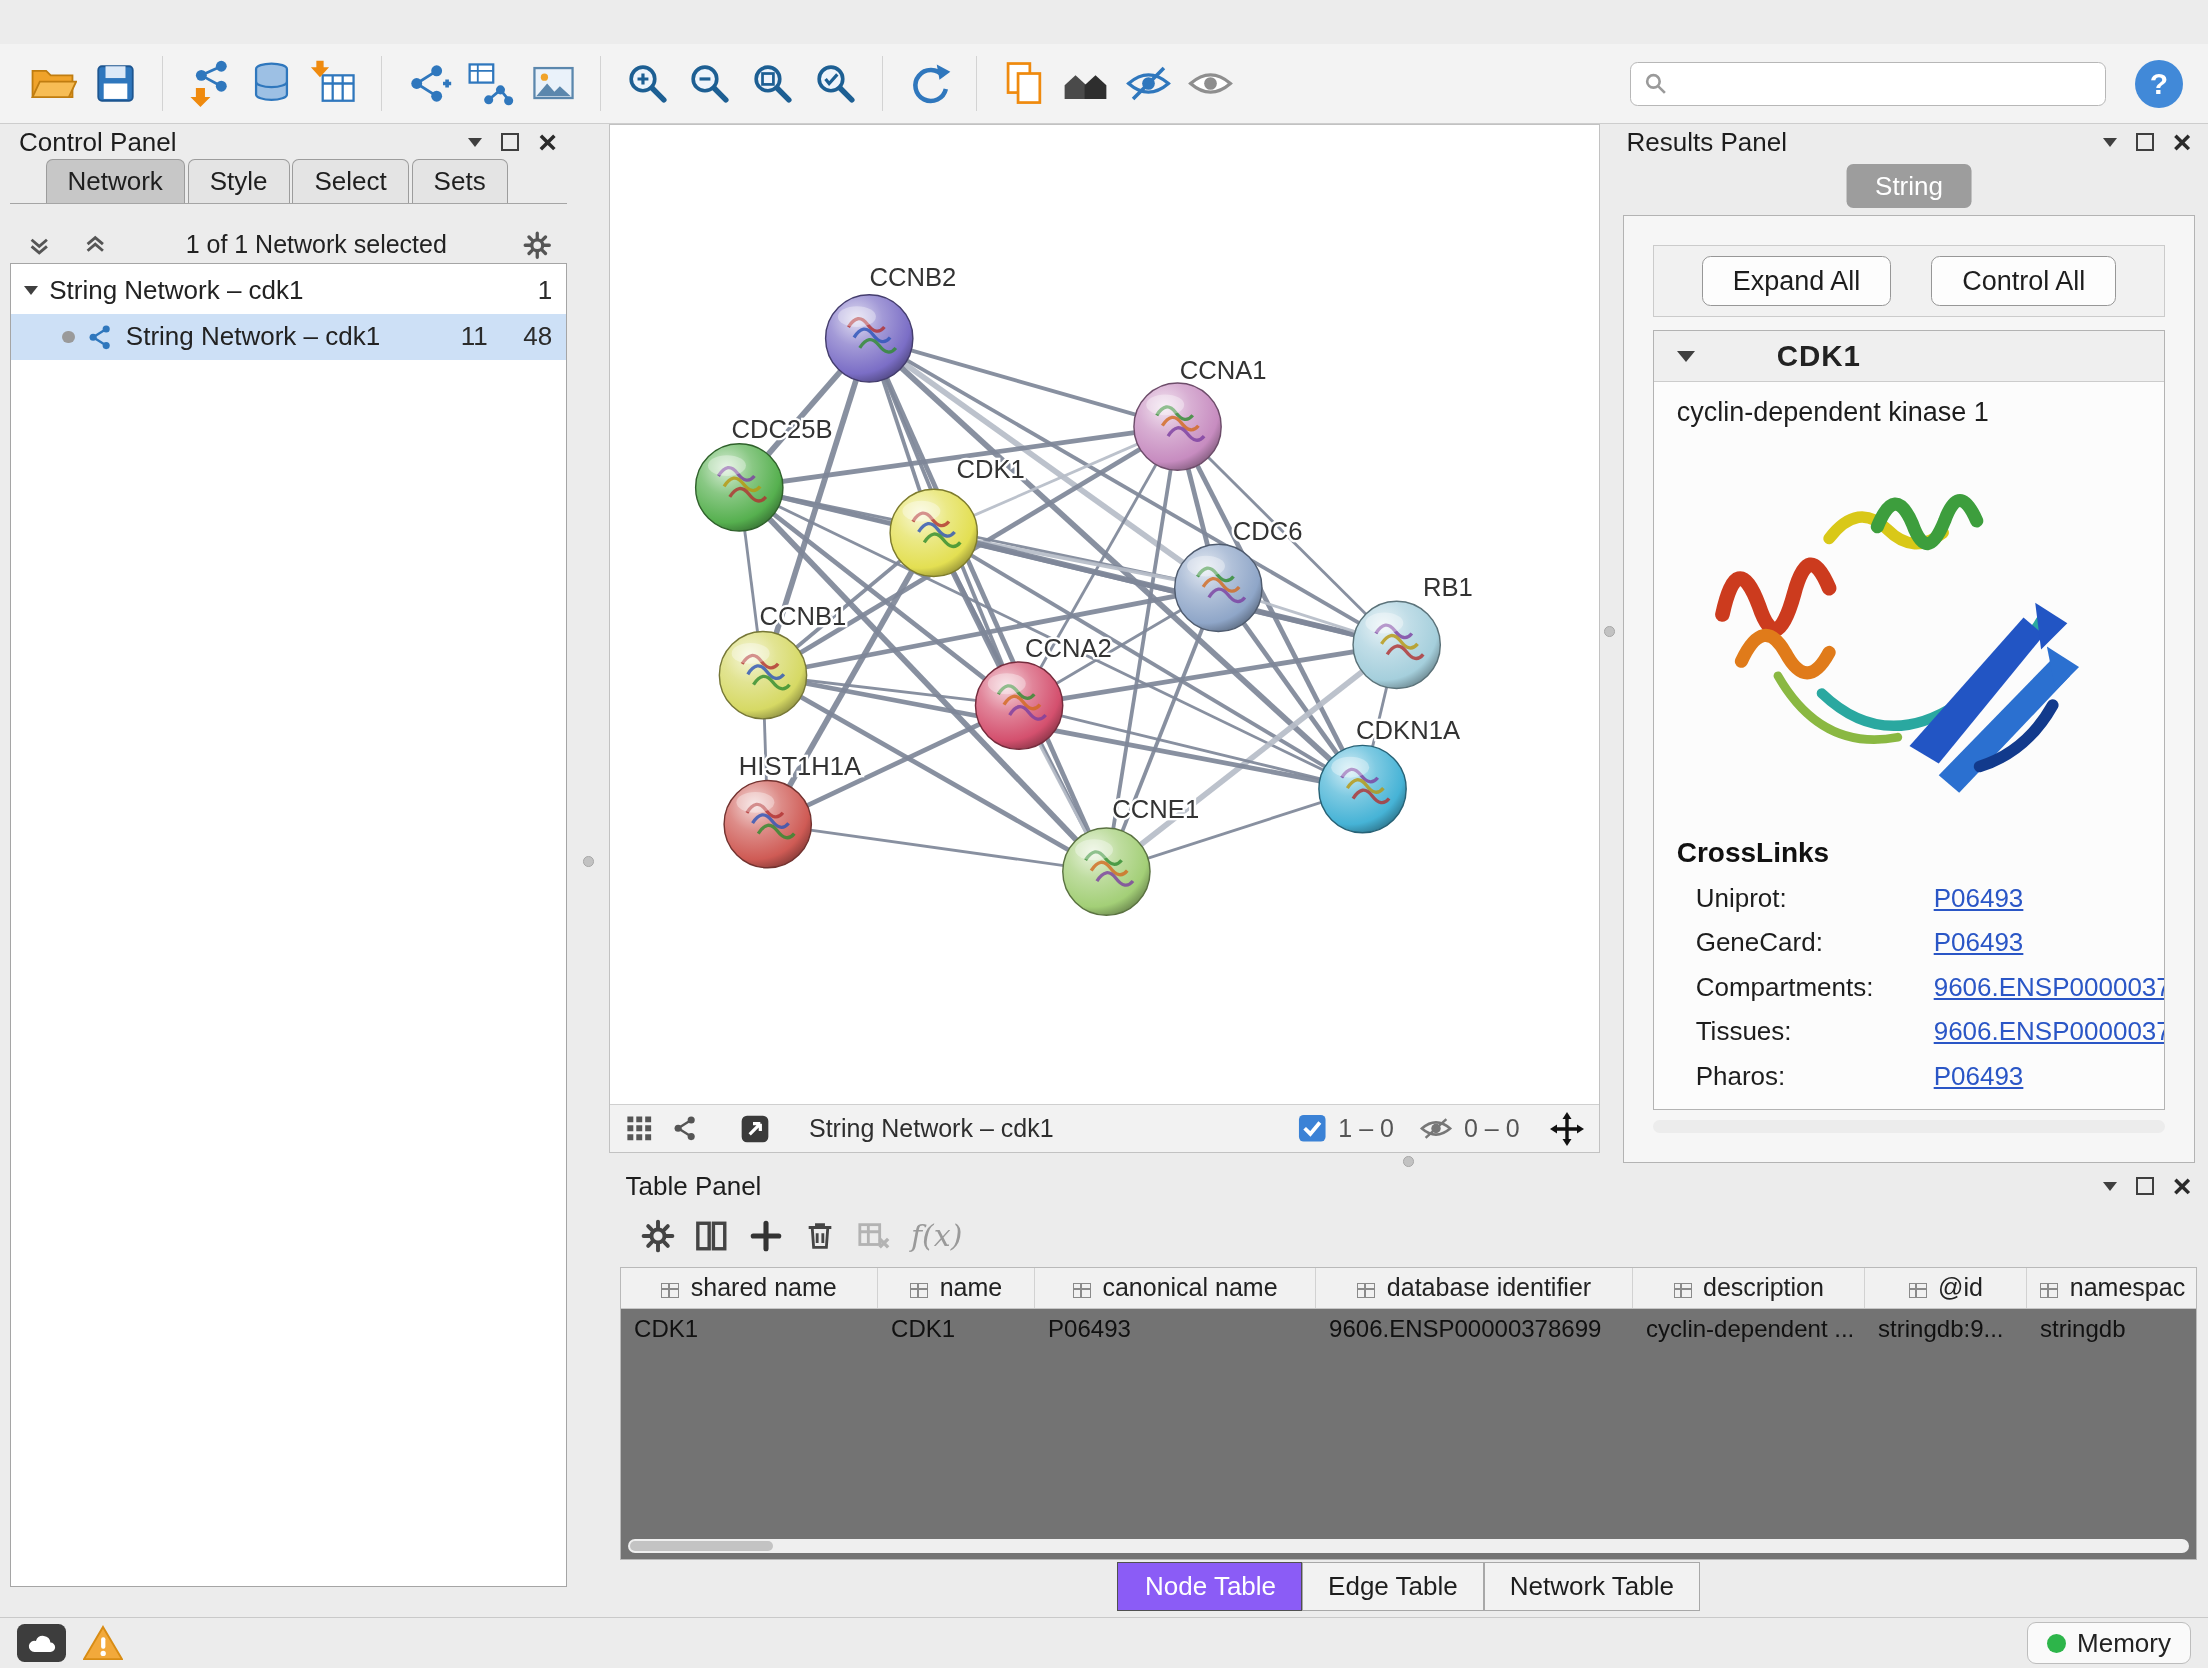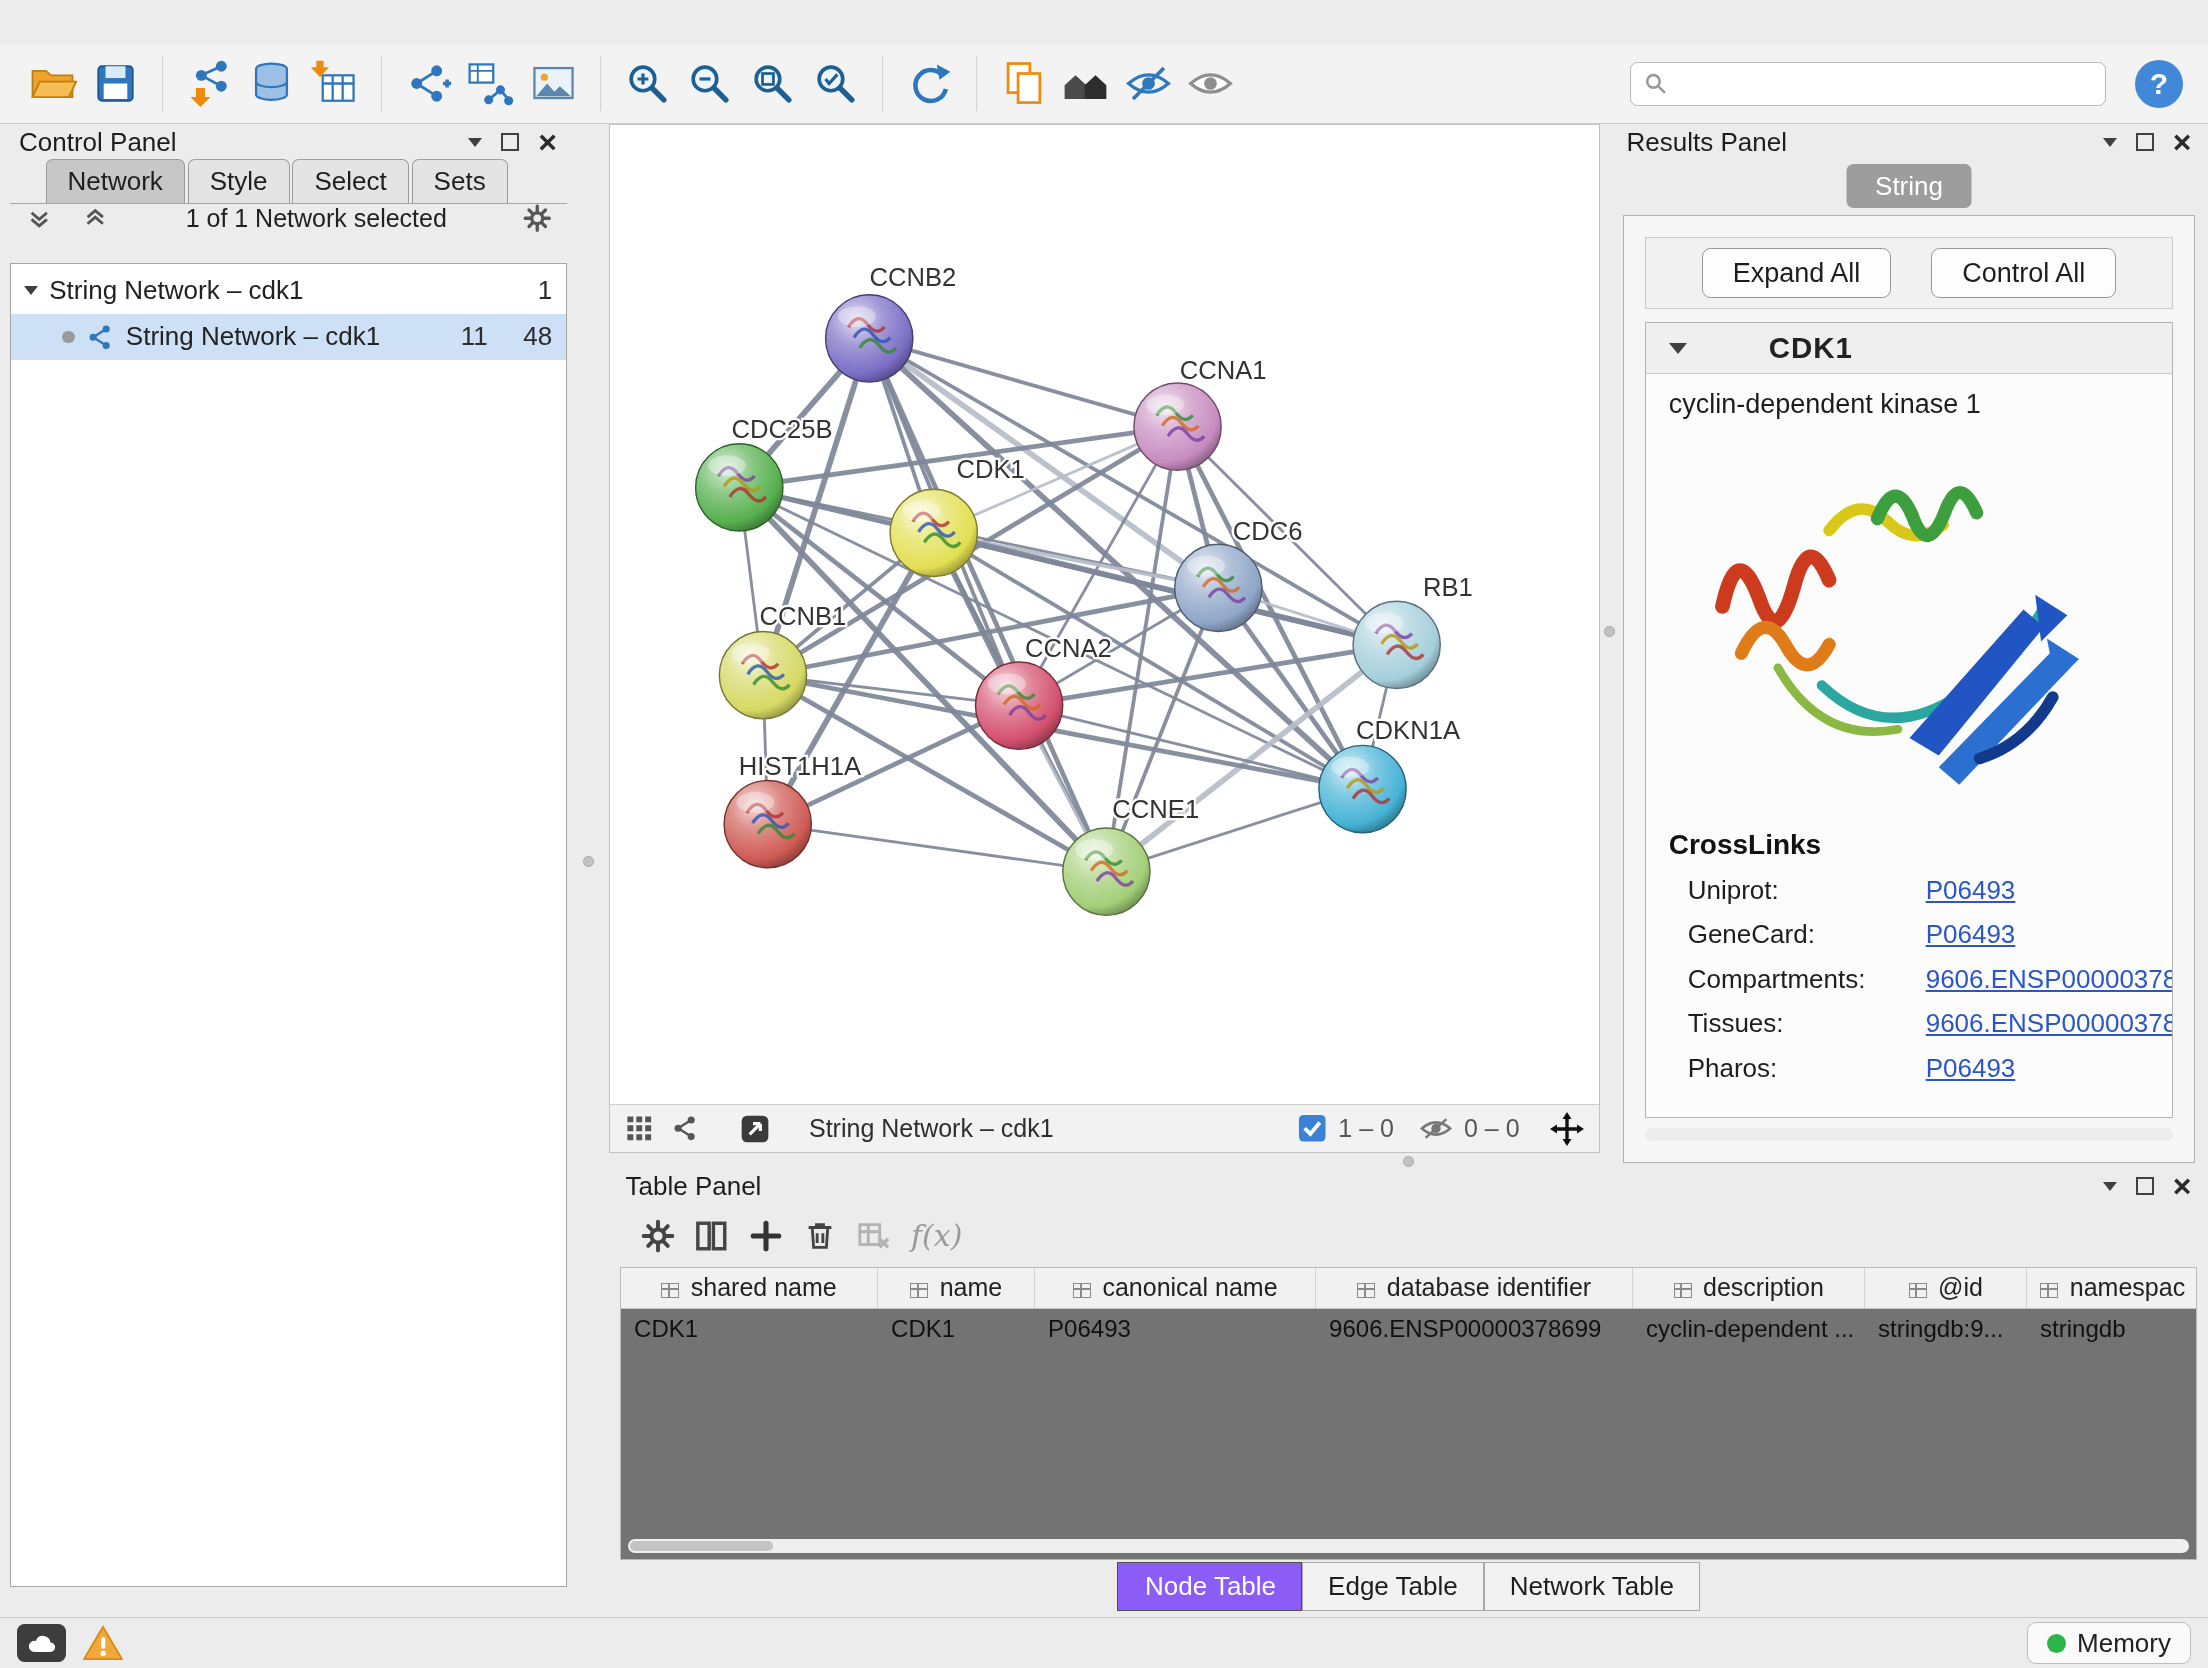--- a/index.html
+++ b/index.html
@@ -28,21 +28,21 @@
   .caret-down{width:0;height:0;border-left:9.5px solid transparent;border-right:9.5px solid transparent;border-top:11.4px solid #3f3f3f;display:inline-block;}
   .caret-sm{border-left-width:7.6px;border-right-width:7.6px;border-top-width:9.5px;}
   .max-box{width:18px;height:18px;border:2.9px solid #3f3f3f;display:inline-block;}
   .close-x{font-size:32px;font-weight:bold;color:#2b2b2b;line-height:1;}
 
   
   .control-panel{position:absolute;left:9.5px;top:124px;width:557px;height:1463px;}
   .cp-tabs{display:flex;align-items:flex-end;gap:2.9px;height:44px;padding-left:36px;border-bottom:1px solid #a5a5a5;}
   .cp-tab{padding:6.7px 21px 5.7px;border:1px solid #9c9c9c;border-bottom:none;background:#e4e4e4;border-radius:6.7px 6.7px 0 0;font-size:26px;color:#1f1f1f;}
   .cp-tab.selected{background:#c7c7c7;}
-  .cp-ctrl{height:55px;display:flex;align-items:flex-start;padding:0 15px;gap:28px;}
+  .cp-ctrl{height:55px;display:flex;align-items:flex-end;padding:0 15px;gap:28px;}
   .cp-ctrl svg{width:28.5px;height:28.5px;}
   .cp-summary{flex:1;text-align:center;font-size:25px;color:#222;}
   .tree{position:absolute;left:0;right:0;top:139px;bottom:0;background:#fff;border:1px solid #a5a5a5;padding-top:3.8px;}
   .tree-row{height:46px;display:flex;align-items:center;font-size:26px;gap:11.4px;padding:0 13.3px;}
   .tree-row.selected{background:#cde0f6;}
   .tree-indent{width:27px;flex:none;}
   .tree-dot{width:12.4px;height:12.4px;border-radius:50%;background:#9a9a9a;flex:none;}
   .tree-count{width:53px;text-align:right;color:#2b2b2b;flex:none;}
   .tree-label{white-space:nowrap;overflow:hidden;}
   .tree-row .net-icon{width:28.5px;height:28.5px;flex:none;}
@@ -52,21 +52,21 @@
   .net-canvas{flex:1;display:block;}
   .net-bar{height:48px;background:#f2f2f2;border-top:1px solid #cfcfcf;display:flex;align-items:center;padding:0 15px;gap:17px;font-size:25px;}
   .net-bar svg{display:block;}
   .net-title{margin-left:21px;color:#2e2e2e;}
   .net-right{margin-left:auto;display:flex;align-items:center;gap:11.4px;}
   .net-count{color:#555;}
 
   
   .results-panel{position:absolute;left:1617px;top:124px;width:584px;height:1039px;}
   .rp-pill{position:absolute;top:40px;left:50%;transform:translateX(-50%);background:#9d9d9d;color:#fff;padding:6.7px 28.5px;border-radius:6.7px;font-size:26px;}
-  .rp-box{position:absolute;left:5.7px;right:5.7px;top:91px;bottom:0;border:1px solid #b3b3b3;background:#f6f6f6;padding:21px;display:flex;flex-direction:column;}
+  .rp-box{position:absolute;left:5.7px;right:5.7px;top:91px;bottom:0;border:1px solid #b3b3b3;background:#f6f6f6;padding:29px;display:flex;flex-direction:column;}
   .rp-btnrow{border:1px solid #cbcbcb;height:72px;flex:none;display:flex;align-items:center;justify-content:center;gap:40px;background:#f1f1f1;}
   .rp-btn{background:#fdfdfd;border:1px solid #979797;border-radius:8.6px;padding:8.6px 30px;font-size:27px;color:#1d1d1d;}
   .rp-entry{margin-top:13.3px;border:1px solid #b3b3b3;background:#fcfcfc;flex:1;display:flex;flex-direction:column;overflow:hidden;}
   .rp-entry-header{height:51px;flex:none;background:#efefef;border-bottom:1px solid #cccccc;display:flex;align-items:center;padding:0 23px;}
   .rp-entry-name{font-weight:bold;font-size:29.5px;margin-left:82px;letter-spacing:1px;}
   .rp-desc{padding:15px 23px 5.7px;font-size:27px;color:#1d1d1d;}
   .rp-protein{align-self:center;margin:7.6px 0 1.9px;}
   .rp-cross{font-weight:bold;font-size:28px;padding:13.3px 23px 7.6px;color:#111;}
   .rp-link-row{display:flex;align-items:center;padding:6.7px 23px 6.7px 42px;font-size:26px;}
   .rp-link-label{width:238px;flex:none;color:#1d1d1d;}

